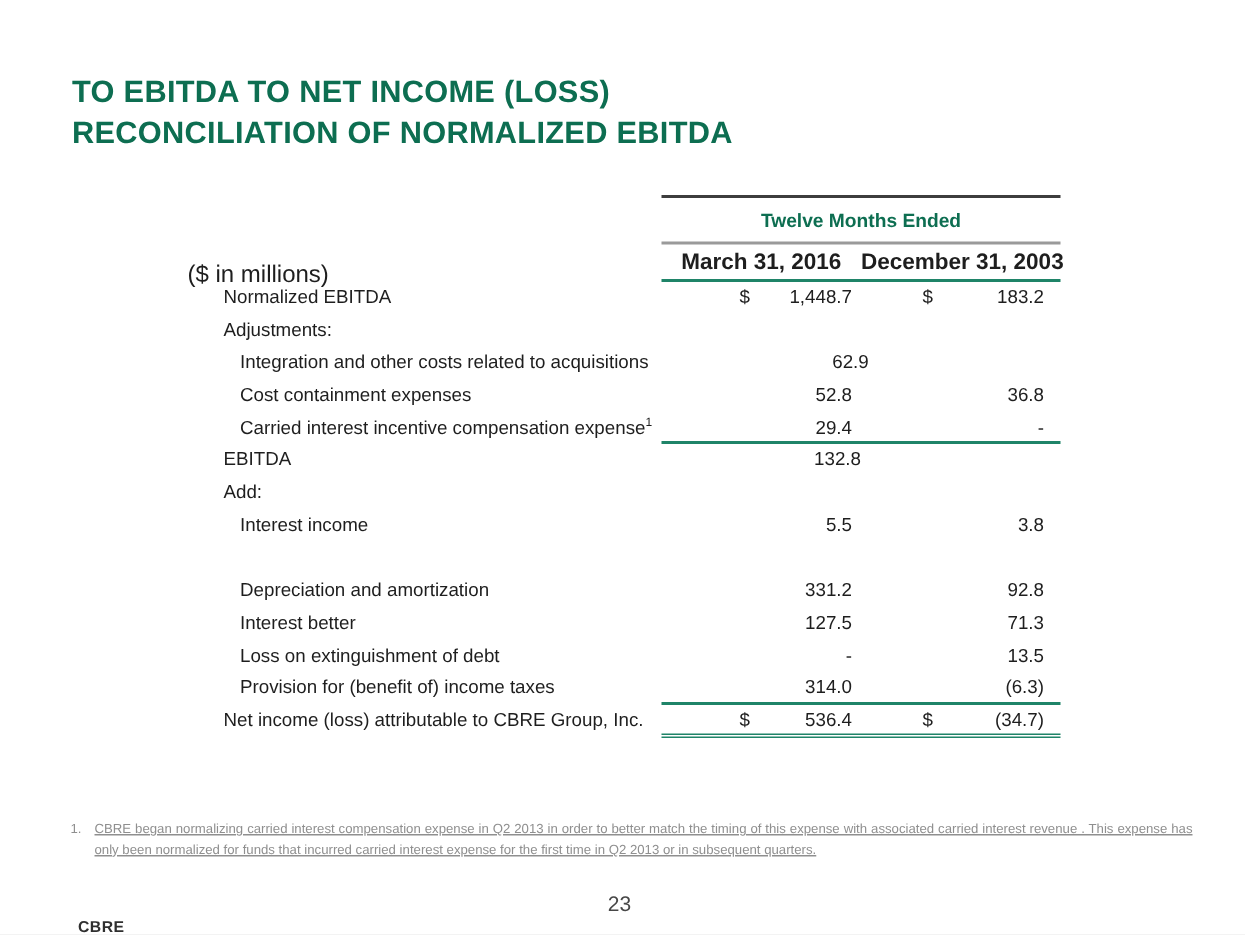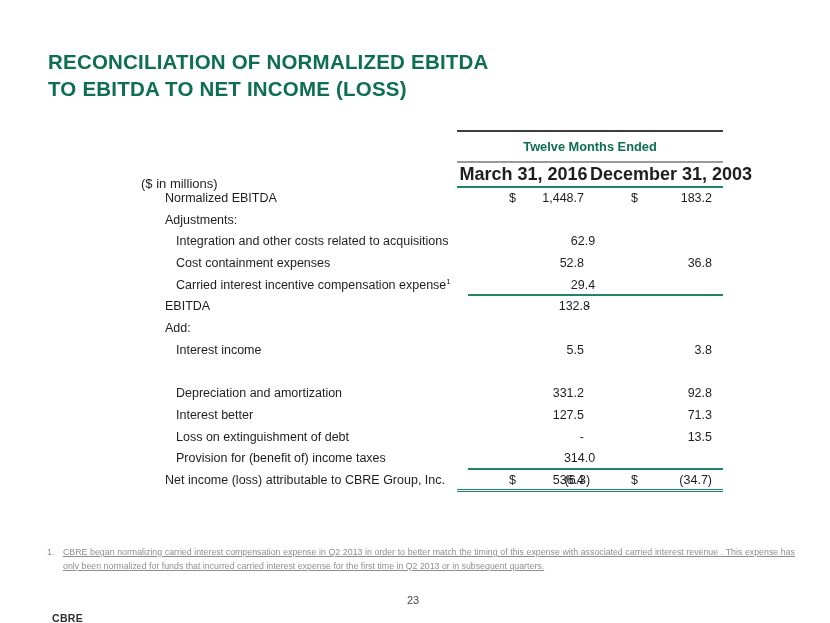--- a/index.html
+++ b/index.html
@@ -16,77 +16,77 @@
     position:relative;width:830px;height:623px;background:#ffffff;
     font-family:"Liberation Sans","DejaVu Sans",sans-serif;color:var(--body-text);
     margin:0 auto;overflow:hidden;
   }
   .title{
     position:absolute;left:48px;top:48px;width:620px;
     font-size:20.5px;font-weight:bold;line-height:27px;color:var(--green-text);
     letter-spacing:.2px;
   }
   
-  .tbl{position:absolute;left:141px;top:130px;width:582px;font-size:12.5px;}
+  .tbl{position:absolute;left:125px;top:130px;width:582px;font-size:12.5px;}
   .hdr-group{display:flex;}
   .hdr-group .spacer{width:316px;}
   .hdr-group .band{
     width:266px;height:33px;
     border-top:2px solid var(--dark-rule);
     border-bottom:2px solid var(--gray-rule);
     display:flex;align-items:center;justify-content:center;
     color:var(--green-text);font-weight:bold;font-size:12.8px;
   }
   .hdr-cols{display:flex;height:25px;}
-  .hdr-cols .units{width:316px;display:flex;align-items:center;font-size:13px;margin-top:16px;}
+  .hdr-cols .units{width:316px;display:flex;align-items:center;font-size:16px;margin-top:16px;}
   .hdr-cols .cols{
     width:266px;display:flex;align-items:center;
     border-bottom:2px solid var(--green-rule);
-    font-weight:bold;font-size:18px;
+    font-weight:bold;font-size:15px;
   }
   .hdr-cols .colhead{width:133px;text-align:center;white-space:nowrap;}
   .row{display:flex;height:21.7px;align-items:stretch;margin-left:24px;}
   .label{width:316px;line-height:21.7px;white-space:nowrap;}
   .label sup{font-size:8px;vertical-align:super;line-height:0;}
   .ind0{padding-left:0;}
   .ind1{padding-left:4px;}
   .ind2{padding-left:11px;}
   .nums{width:266px;display:flex;}
-  .nums.rule{border-bottom:2px solid var(--green-rule);flex-direction:column;}
+  .nums.rule{border-bottom:2px solid var(--green-rule);}
   .nums.double-rule{border-bottom:3px double var(--green-rule);}
   .col{position:relative;width:133px;text-align:right;line-height:21.7px;white-space:nowrap;}
   .col.c1{padding-right:6px;}
   .col.c2{padding-right:11px;}
   .col.c1 .dollar{position:absolute;left:52px;}
   .col.c2 .dollar{position:absolute;left:41px;}
   
   .footnote{
     position:absolute;left:47px;top:546px;width:748px;
     font-size:8.8px;line-height:13.5px;color:var(--footnote-text);
     display:flex;
   }
   .footnote .marker{width:16px;flex:none;}
   .footnote .fn-text{flex:1;text-align:justify;text-decoration:underline;}
   .footer-logo{
     position:absolute;left:52px;top:592px;
     font-size:10.5px;font-weight:600;color:#2f2f2f;letter-spacing:.3px;margin-top:20px;
   }
   .page-num{
     position:absolute;left:403px;top:594px;width:20px;text-align:center;
-    font-size:11px;color:#474747;
+    font-size:14px;color:#474747;
   }
 </style>
 </head>
 <body>
 
 <div class="slide">
 
   <div class="title">
+    <div>TO EBITDA TO NET INCOME (LOSS)</div>
     <div>RECONCILIATION OF NORMALIZED EBITDA</div>
-    <div>TO EBITDA TO NET INCOME (LOSS)</div>
   </div>
 
   <div class="tbl">
     <div class="hdr-group">
       <div class="spacer"></div>
       <div class="band">
         <span>Twelve Months Ended</span>
       </div>
     </div>
     <div class="hdr-cols">

